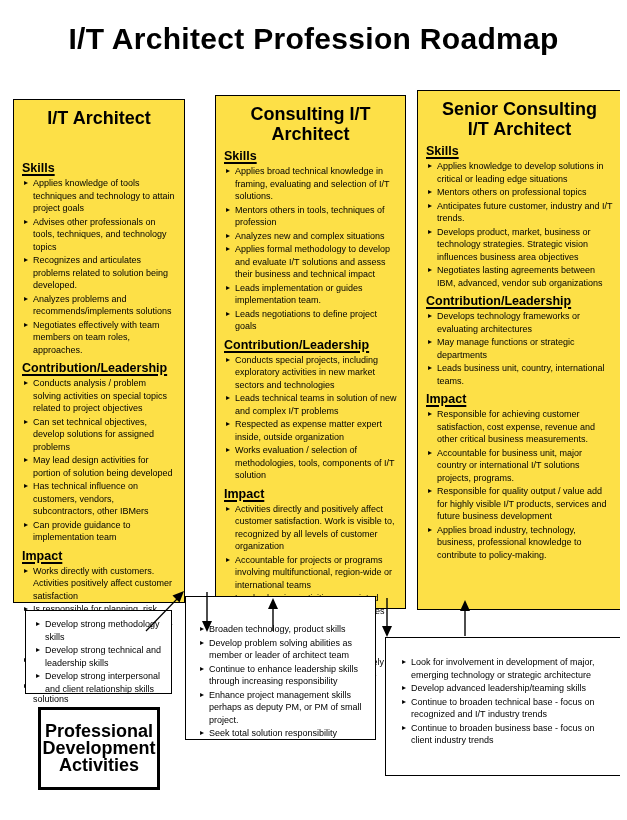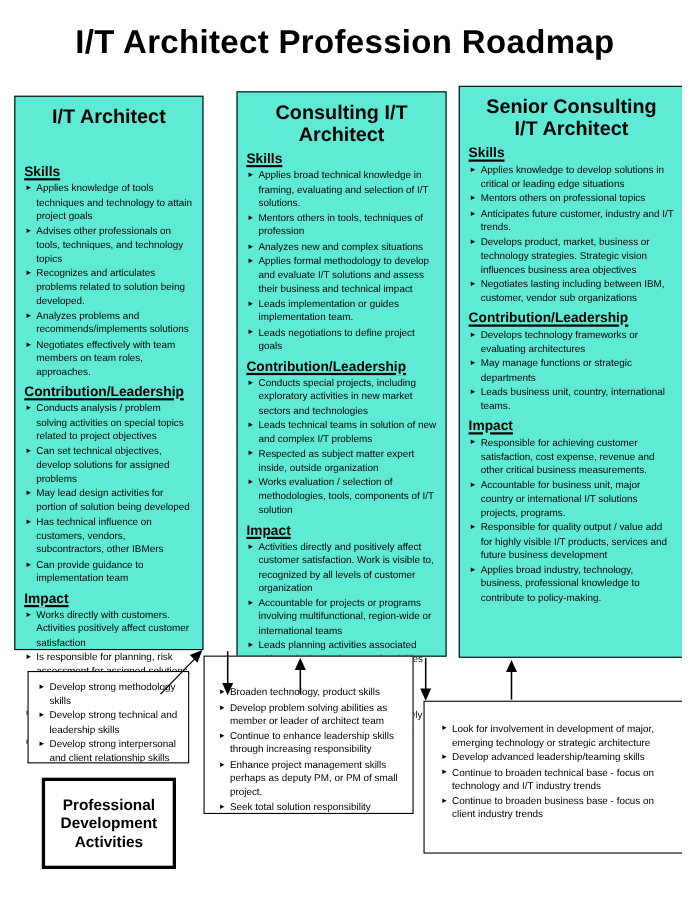--- a/index.html
+++ b/index.html
@@ -11,23 +11,24 @@
     overflow:hidden;
   }
   .main-title{
     position:absolute;left:0;top:22px;width:627px;
     text-align:center;font-size:30px;font-weight:bold;
     letter-spacing:0.3px;margin:0;
   }
   .col{
     position:absolute;
     border:1.5px solid #000;
-    background:#5eead4;
+    background:#fde047;
     box-sizing:border-box;
     padding:6px 8px 4px 8px;
+    margin-top:12px;
   }
   #col0{left:13px;top:87px;width:172px;height:504px;}
   #col1{left:215px;top:83px;width:191px;height:514px;}
   #col2{left:417px;top:78px;width:205px;height:520px;}
   .col-title{
     text-align:center;font-size:18px;font-weight:bold;
     line-height:20px;white-space:pre-line;margin:2px 0 4px 0;
   }
   #col0 .col-title{margin-bottom:33px;}
   .sec-heading{
@@ -49,21 +50,21 @@
     position:absolute;border:1.5px solid #000;background:#fff;
     box-sizing:border-box;
   }
   #abox0{left:25px;top:610px;width:147px;height:84px;padding:7px 4px 4px 8px;}
   #abox1{left:185px;top:596px;width:191px;height:144px;padding:26px 6px 4px 12px;}
   #abox2{left:385px;top:637px;width:237px;height:139px;padding:18px 6px 4px 14px;}
   .pda-box{
     position:absolute;left:38px;top:707px;width:122px;height:83px;
     border:3px solid #000;background:#fff;box-sizing:border-box;
     display:flex;align-items:center;justify-content:center;
-    text-align:center;font-size:14px;font-weight:bold;line-height:17px;
+    text-align:center;font-size:18px;font-weight:bold;line-height:17px;
   }
   svg.arrow-layer{
     position:absolute;left:0;top:0;width:627px;height:820px;
     pointer-events:none;
   }
 </style>
 </head>
 <body>
 
 <div class="page">
@@ -115,21 +116,21 @@
           <li>Applies formal methodology to develop and evaluate I/T solutions and assess their business and technical impact</li>
           <li>Leads implementation or guides implementation team.</li>
           <li>Leads negotiations to define project goals</li>
         </ul>
     </div>
     <div class="section">
       <div class="sec-heading">Contribution/Leadership</div>
       <ul class="bullets">
           <li>Conducts special projects, including exploratory activities in new market sectors and technologies</li>
           <li>Leads technical teams in solution of new and complex I/T problems</li>
-          <li>Respected as subject matter expert inside, outside organization</li>
+          <li>Respected as expense matter expert inside, outside organization</li>
           <li>Works evaluation / selection of methodologies, tools, components of I/T solution</li>
         </ul>
     </div>
     <div class="section">
       <div class="sec-heading">Impact</div>
       <ul class="bullets">
           <li>Activities directly and positively affect customer satisfaction. Work is visible to, recognized by all levels of customer organization</li>
           <li>Accountable for projects or programs involving multifunctional, region-wide or international teams</li>
           <li>Leads planning activities associated with marketing and proposal activities and solution development</li>
           <li>Design and technical leadership activities produce cost effective solutions which directly and positively affect business unit costs/expenses</li>
@@ -140,21 +141,21 @@
   <div class="col" id="col2">
     <div class="col-title">Senior Consulting
 I/T Architect</div>
     <div class="section">
       <div class="sec-heading">Skills</div>
       <ul class="bullets">
           <li>Applies knowledge to develop solutions in critical or leading edge situations</li>
           <li>Mentors others on professional topics</li>
           <li>Anticipates future customer, industry and I/T trends.</li>
           <li>Develops product, market, business or technology strategies. Strategic vision influences business area objectives</li>
-          <li>Negotiates lasting including between IBM, customer, vendor sub organizations</li>
+          <li>Negotiates lasting agreements between IBM, advanced, vendor sub organizations</li>
         </ul>
     </div>
     <div class="section">
       <div class="sec-heading">Contribution/Leadership</div>
       <ul class="bullets">
           <li>Develops technology frameworks or evaluating architectures</li>
           <li>May manage functions or strategic departments</li>
           <li>Leads business unit, country, international teams.</li>
         </ul>
     </div>
@@ -182,21 +183,21 @@
         <li>Develop problem solving abilities as member or leader of architect team</li>
         <li>Continue to enhance leadership skills through increasing responsibility</li>
         <li>Enhance project management skills perhaps as deputy PM, or PM of small project.</li>
         <li>Seek total solution responsibility</li>
       </ul>
   </div>
   <div class="abox" id="abox2">
     <ul class="bullets">
         <li>Look for involvement in development of major, emerging technology or strategic architecture</li>
         <li>Develop advanced leadership/teaming skills</li>
-        <li>Continue to broaden technical base - focus on technology and I/T industry trends</li>
+        <li>Continue to broaden technical base - focus on recognized and I/T industry trends</li>
         <li>Continue to broaden business base - focus on client industry trends</li>
       </ul>
   </div>
 
   <div class="pda-box">
     <span>Professional Development Activities</span>
   </div>
 
   <svg class="arrow-layer" viewBox="0 0 627 820" xmlns="http://www.w3.org/2000/svg">
     <g stroke="#000" fill="#000">

